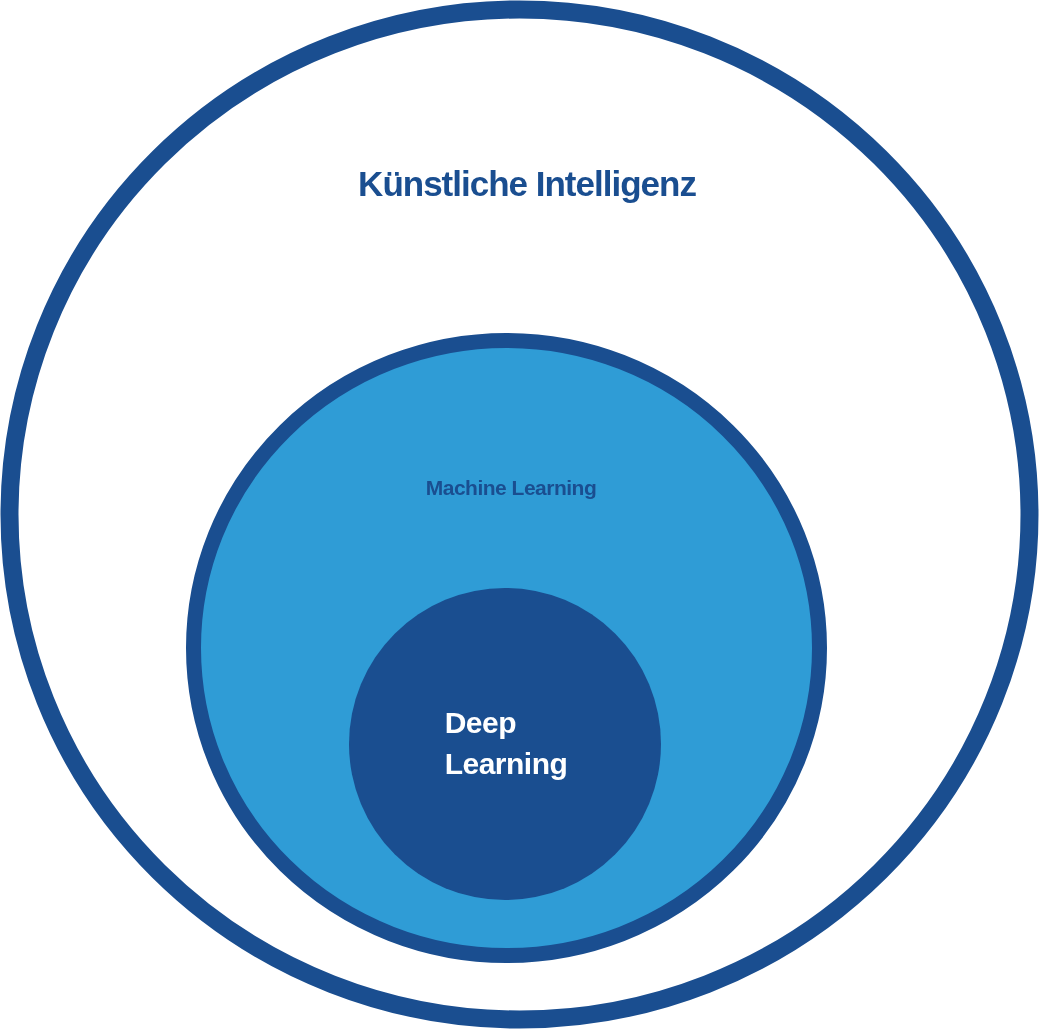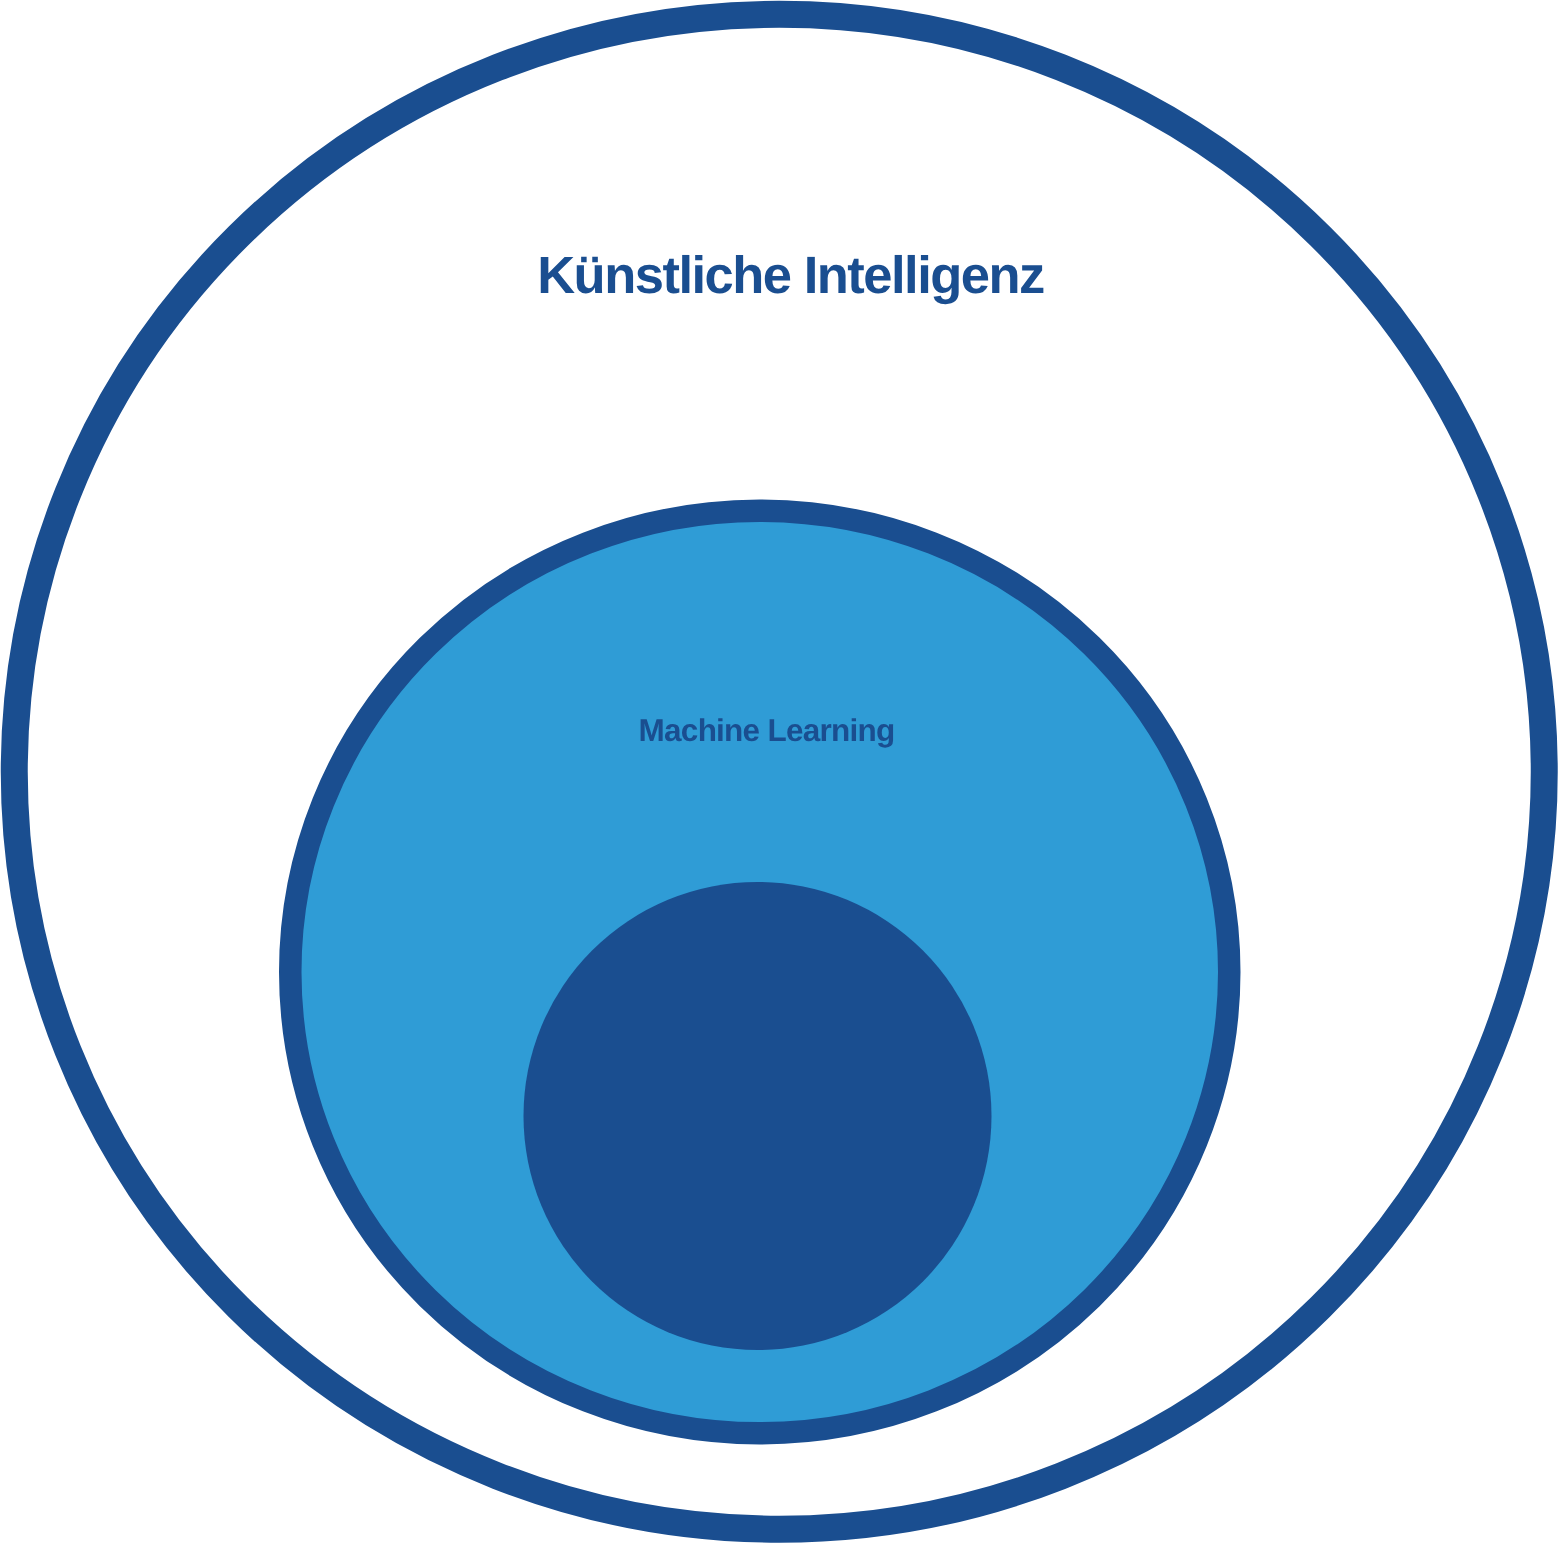--- a/index.html
+++ b/index.html
@@ -74,14 +74,18 @@
   <svg width="1039" height="1029" viewBox="0 0 1039 1029">
     <ellipse class="circle-outer" cx="519.5" cy="514.5" rx="510" ry="505"></ellipse>
     <ellipse class="circle-middle" cx="506.5" cy="648" rx="313" ry="307.5"></ellipse>
     <circle class="circle-inner" cx="505" cy="744" r="156"></circle>
   </svg>
 
   <div class="label label-ai">Künstliche Intelligenz</div>
 
   <div class="label label-ml">Machine Learning</div>
 
+  <div class="label label-dl">
+    <span>Deep</span>
+    <span>Learning</span>
+  </div>
 
 </div>
 
 </body></html>

